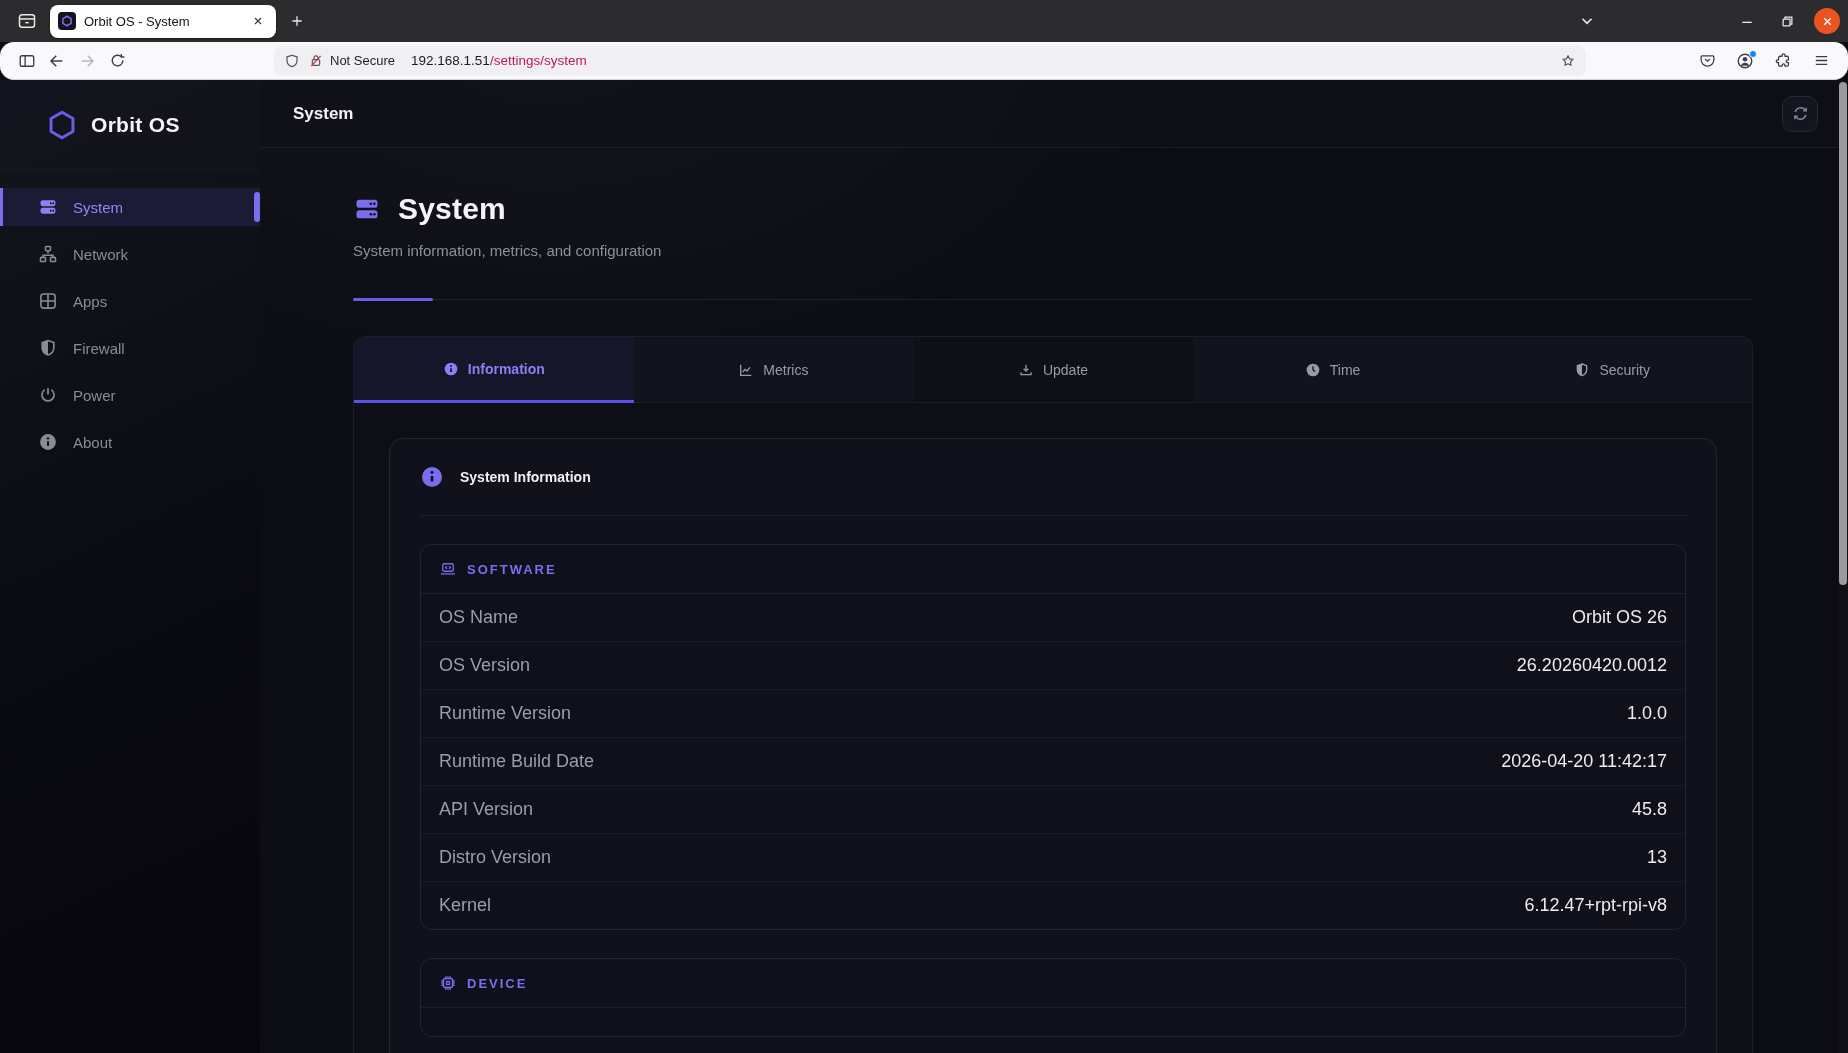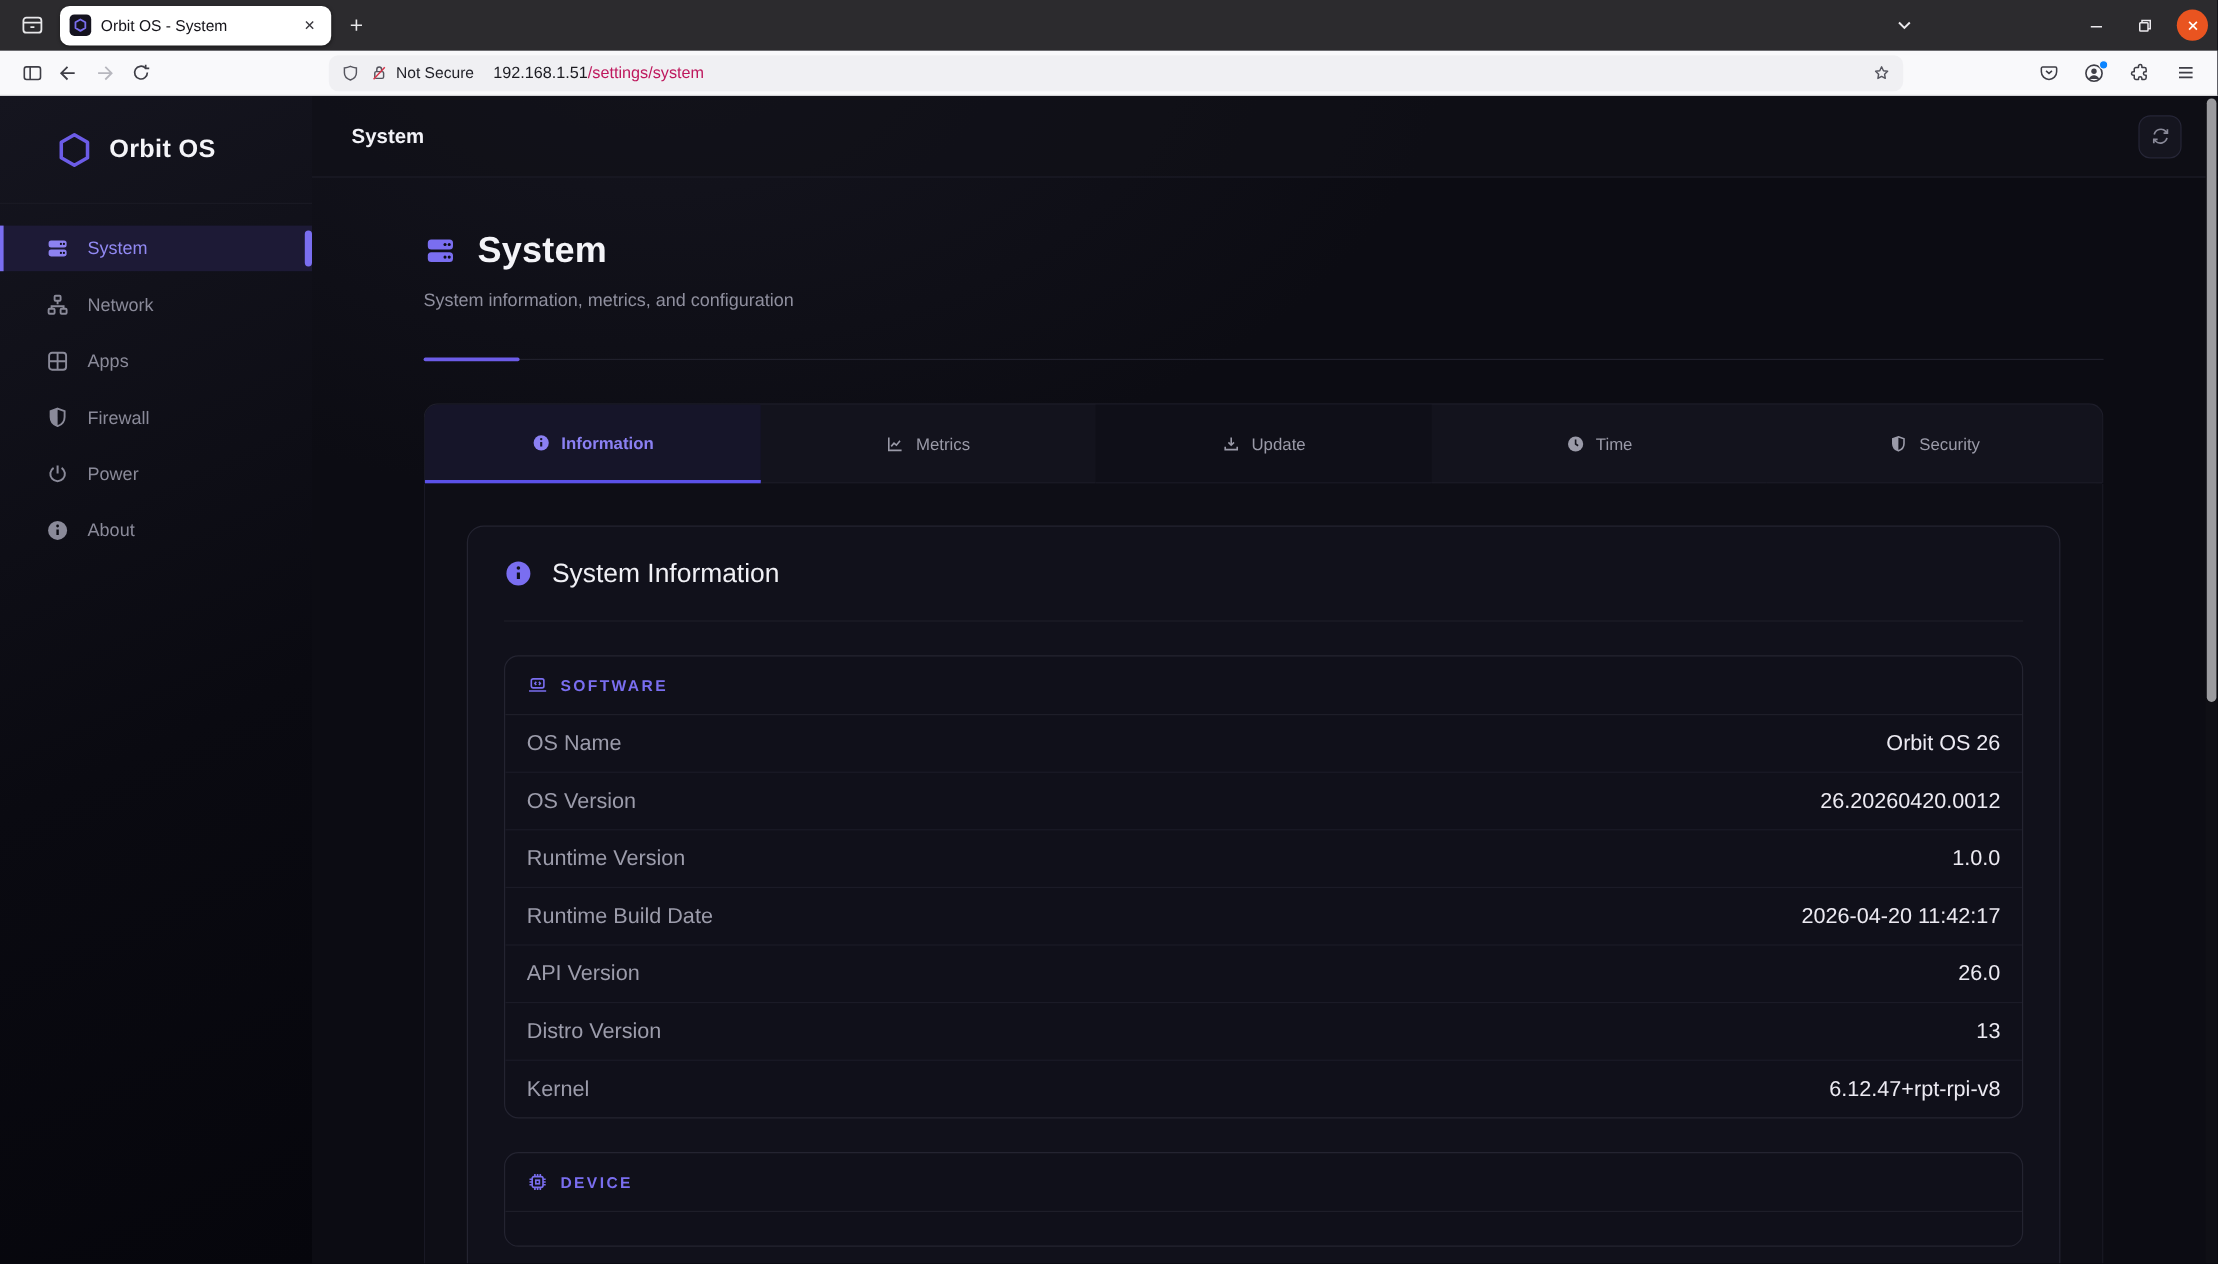--- a/index.html
+++ b/index.html
@@ -13,21 +13,21 @@
   .btab { margin-left:8px; width:226px; height:33px; background:#ffffff; border-radius:8px; display:flex; align-items:center; padding:0 8px; box-shadow:0 1px 3px rgba(0,0,0,.4); }
   .btab .favicon { width:18px; height:18px; background:#15131f; border-radius:4px; display:flex; align-items:center; justify-content:center; margin-right:8px; }
   .btab .ttext { flex:1; font-size:13px; color:#15141a; white-space:nowrap; overflow:hidden; }
   .btab .tclose { color:#3c3b41; width:20px; height:20px; display:flex; align-items:center; justify-content:center; border-radius:4px; }
   .newtab { width:30px; height:30px; margin-left:6px; display:flex; align-items:center; justify-content:center; color:#e8e8ea; border-radius:6px; }
   .tb-right { position:absolute; right:8px; top:0; height:42px; display:flex; align-items:center; gap:14px; }
   .tb-right .winbtn { width:26px; height:26px; display:flex; align-items:center; justify-content:center; color:#eceaee; }
   .alltabs { margin-right:120px; color:#e8e8ea; }
   .closebtn { width:26px; height:26px; border-radius:50%; display:flex; align-items:center; justify-content:center; }
 
-  .toolbar { height:38px; background:#f9f9fb; border-bottom:1px solid #d4d4d8; display:flex; align-items:center; padding:0 12px; }
+  .toolbar { height:38px; background:#f9f9fb; border-bottom:1px solid #d4d4d8; display:flex; align-items:center; padding:0 12px;border-radius:14px; }
   .tool-ic { width:30px; height:28px; display:flex; align-items:center; justify-content:center; color:#3e3e46; border-radius:6px; flex:none; }
   .tool-ic.disabled { color:#b7b7be; }
   .urlbar { margin-left:142px; width:1312px; height:30px; background:#f0f0f3; border-radius:8px; display:flex; align-items:center; padding:0 10px; }
   .urlbar .sec-chip { display:flex; align-items:center; gap:6px; margin-left:8px; color:#55555e; }
   .sec-label { font-size:13px; color:#1f1f26; }
   .url-text { margin-left:16px; font-size:13.5px; color:#1c1c22; flex:1; white-space:nowrap; }
   .url-text .path { color:#be185d; }
   .urlbar .star { color:#55555e; }
   .tool-right { margin-left:auto; display:flex; align-items:center; gap:8px; }
   .acct { position:relative; }
@@ -64,21 +64,21 @@
   .tabs { margin-top:36px; display:grid; grid-template-columns:repeat(5,1fr); height:67px; border:1px solid #1e1e2a; border-bottom:none; border-radius:12px 12px 0 0; overflow:hidden; background:#13131d; }
   .tab { display:flex; align-items:center; justify-content:center; gap:9px; font-size:14px; color:#9a9aa8; cursor:pointer; border-bottom:1px solid #1e1e2a; }
   .tab .ticon { width:16px; height:16px; }
   .tab.shade { background:#0f0f18; }
   .tab.active { background:#161529; color:#8b80f3; border-bottom:3px solid #5b51e8; font-weight:700; }
 
   .tabpanel { border:1px solid #1e1e2a; border-top:none; border-radius:0 0 12px 12px; background:#0e0e16; padding:35px; min-height:700px; }
 
   .card { background:#11111b; border:1px solid #242431; border-radius:14px; padding-bottom:30px; }
   .card-head { display:flex; align-items:center; gap:16px; padding:26px 30px; }
-  .card-title { color:#f0f0f5; font-size:22px; font-weight:400; }
+  .card-title { color:#f0f0f5; font-size:14px; font-weight:700; }
   .card-divider { height:1px; background:#1e1e29; margin:0 30px; }
 
   .sec { margin:28px 30px 0; border:1px solid #242431; border-radius:12px; background:#10101a; overflow:hidden; }
   .sec-head { display:flex; align-items:center; gap:10px; padding:15px 18px; color:#7a6ef0; font-size:13px; font-weight:700; letter-spacing:2px; }
   .sec-divider { height:1px; background:#1e1e29; }
   .row { display:flex; align-items:flex-end; justify-content:space-between; padding:14px 18px; font-size:18px; line-height:19px; }
   .row + .row { border-top:1px solid #1b1b27;gap:19px; }
   .row-label { color:#9c9cab; }
   .row-value { color:#eceaf2; }
 
@@ -378,21 +378,21 @@
               <div class="row">
                   <span class="row-label">Runtime Version</span>
                   <span class="row-value">1.0.0</span>
                 </div>
               <div class="row">
                   <span class="row-label">Runtime Build Date</span>
                   <span class="row-value">2026-04-20 11:42:17</span>
                 </div>
               <div class="row">
                   <span class="row-label">API Version</span>
-                  <span class="row-value">26.0</span>
+                  <span class="row-value">45.8</span>
                 </div>
               <div class="row">
                   <span class="row-label">Distro Version</span>
                   <span class="row-value">13</span>
                 </div>
               <div class="row">
                   <span class="row-label">Kernel</span>
                   <span class="row-value">6.12.47+rpt-rpi-v8</span>
                 </div>
             </div>

